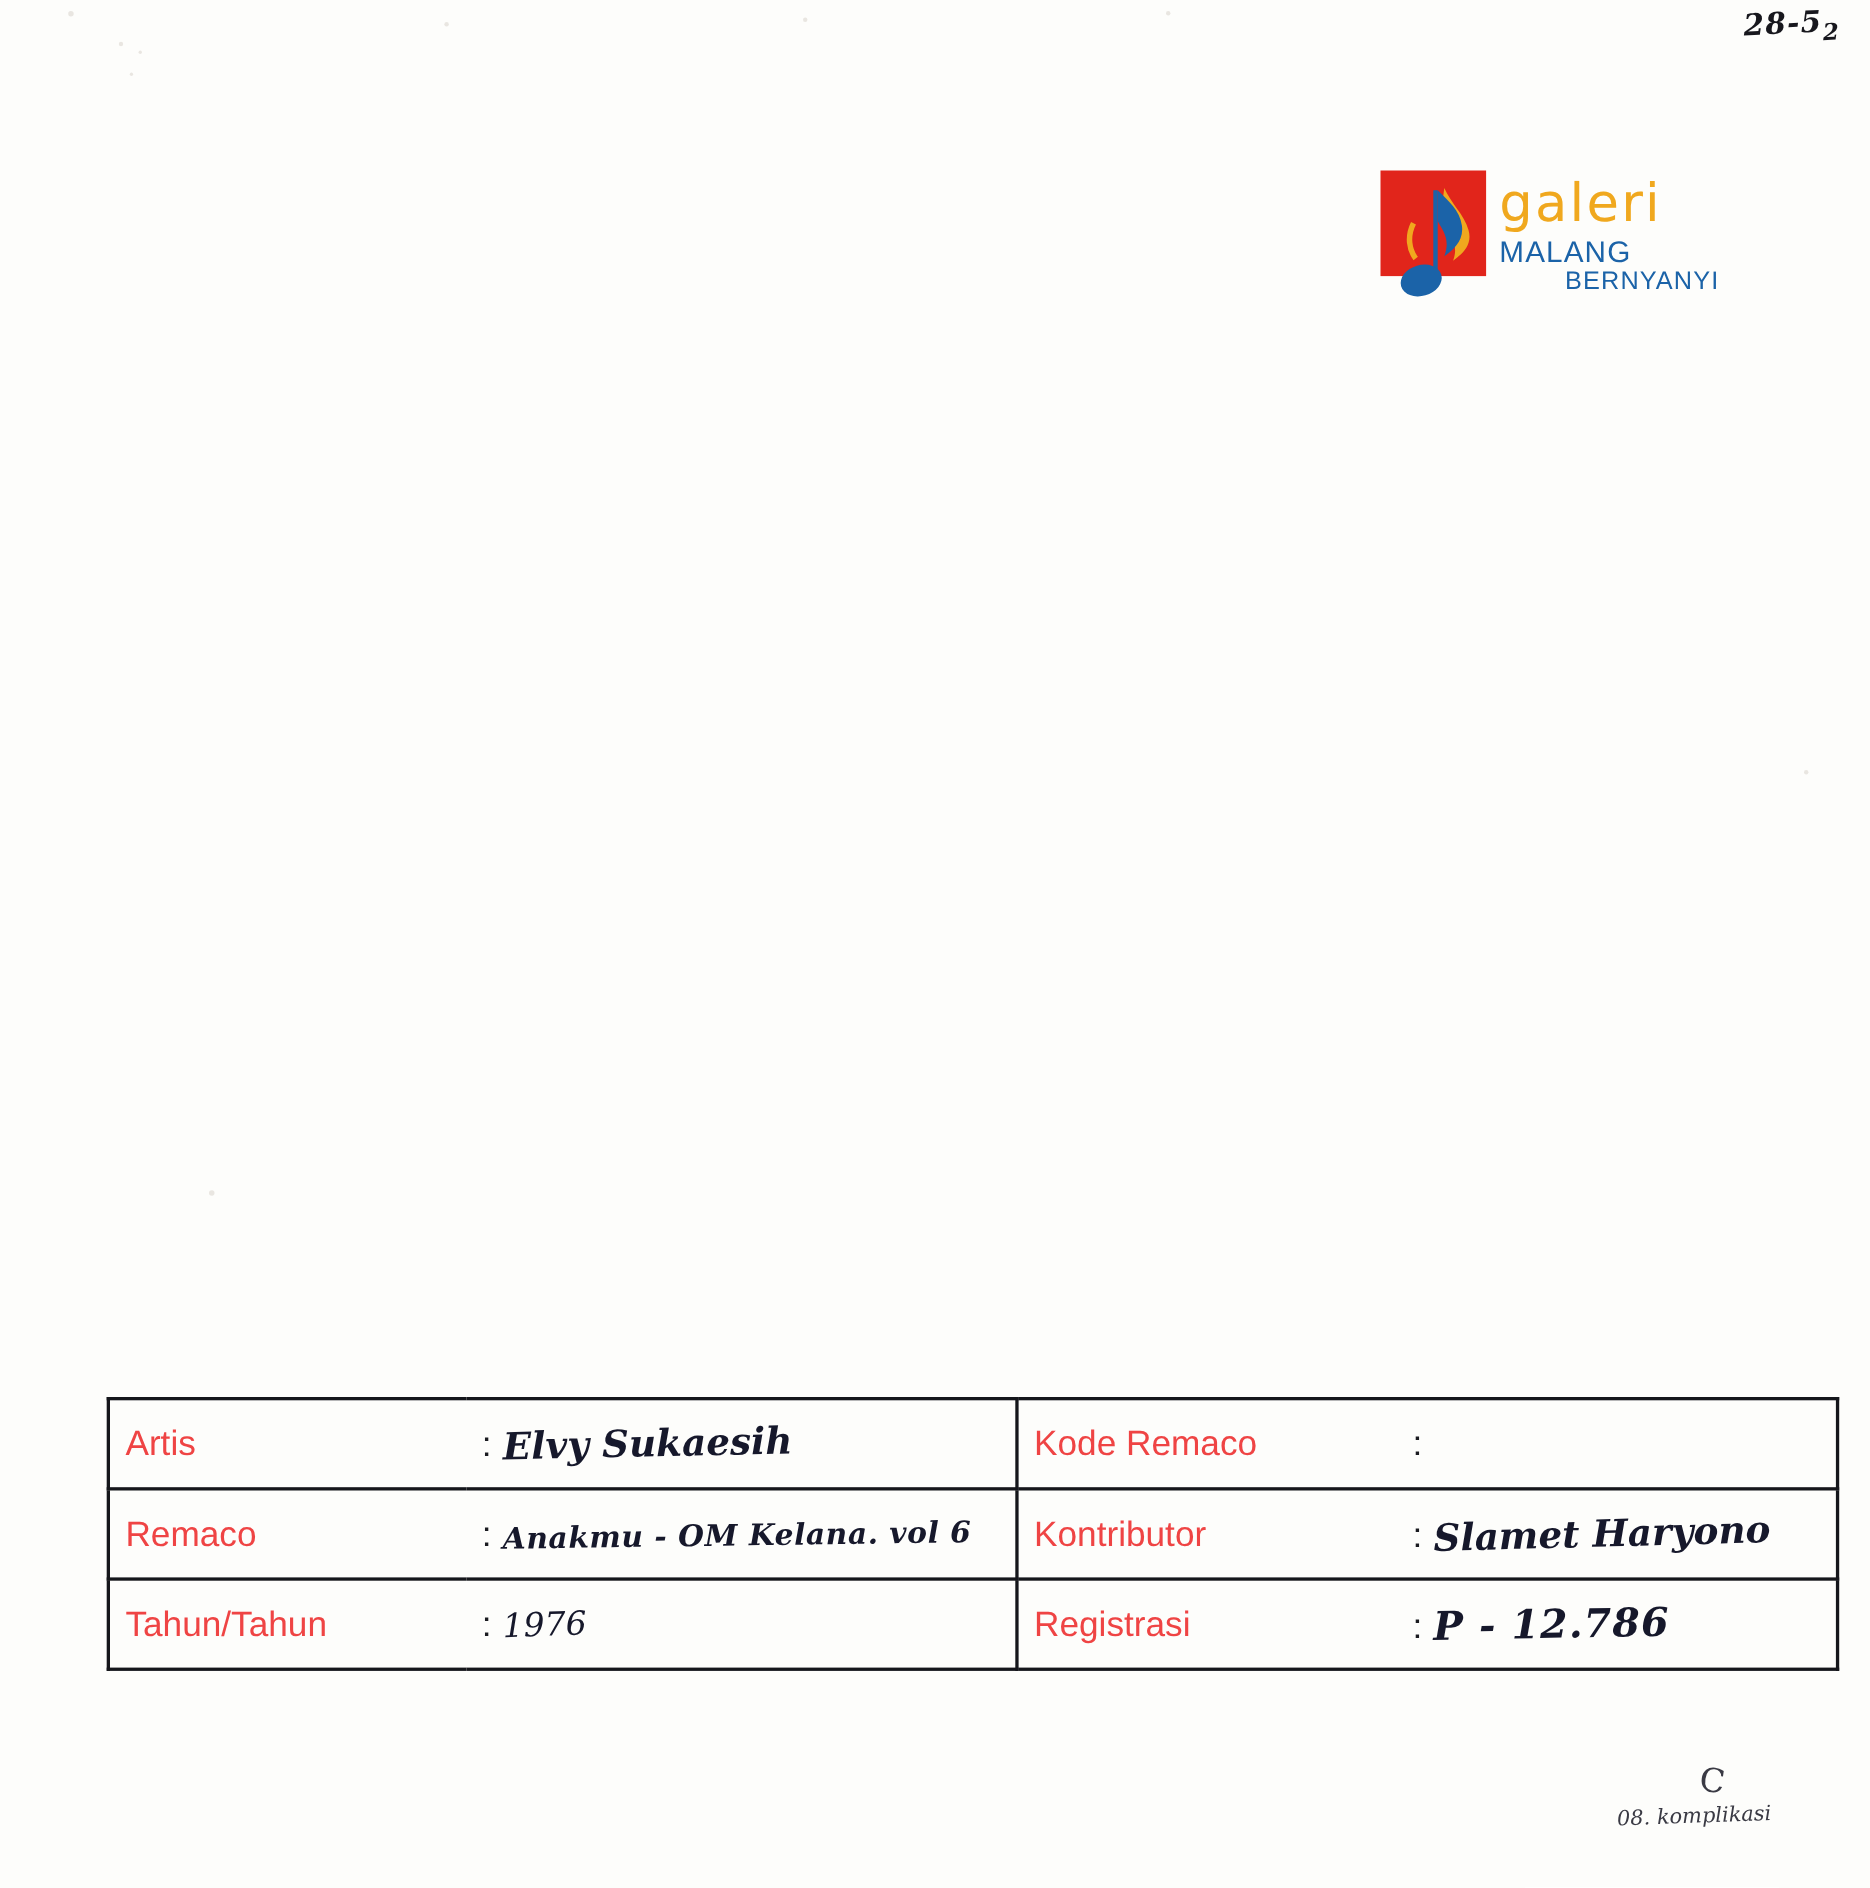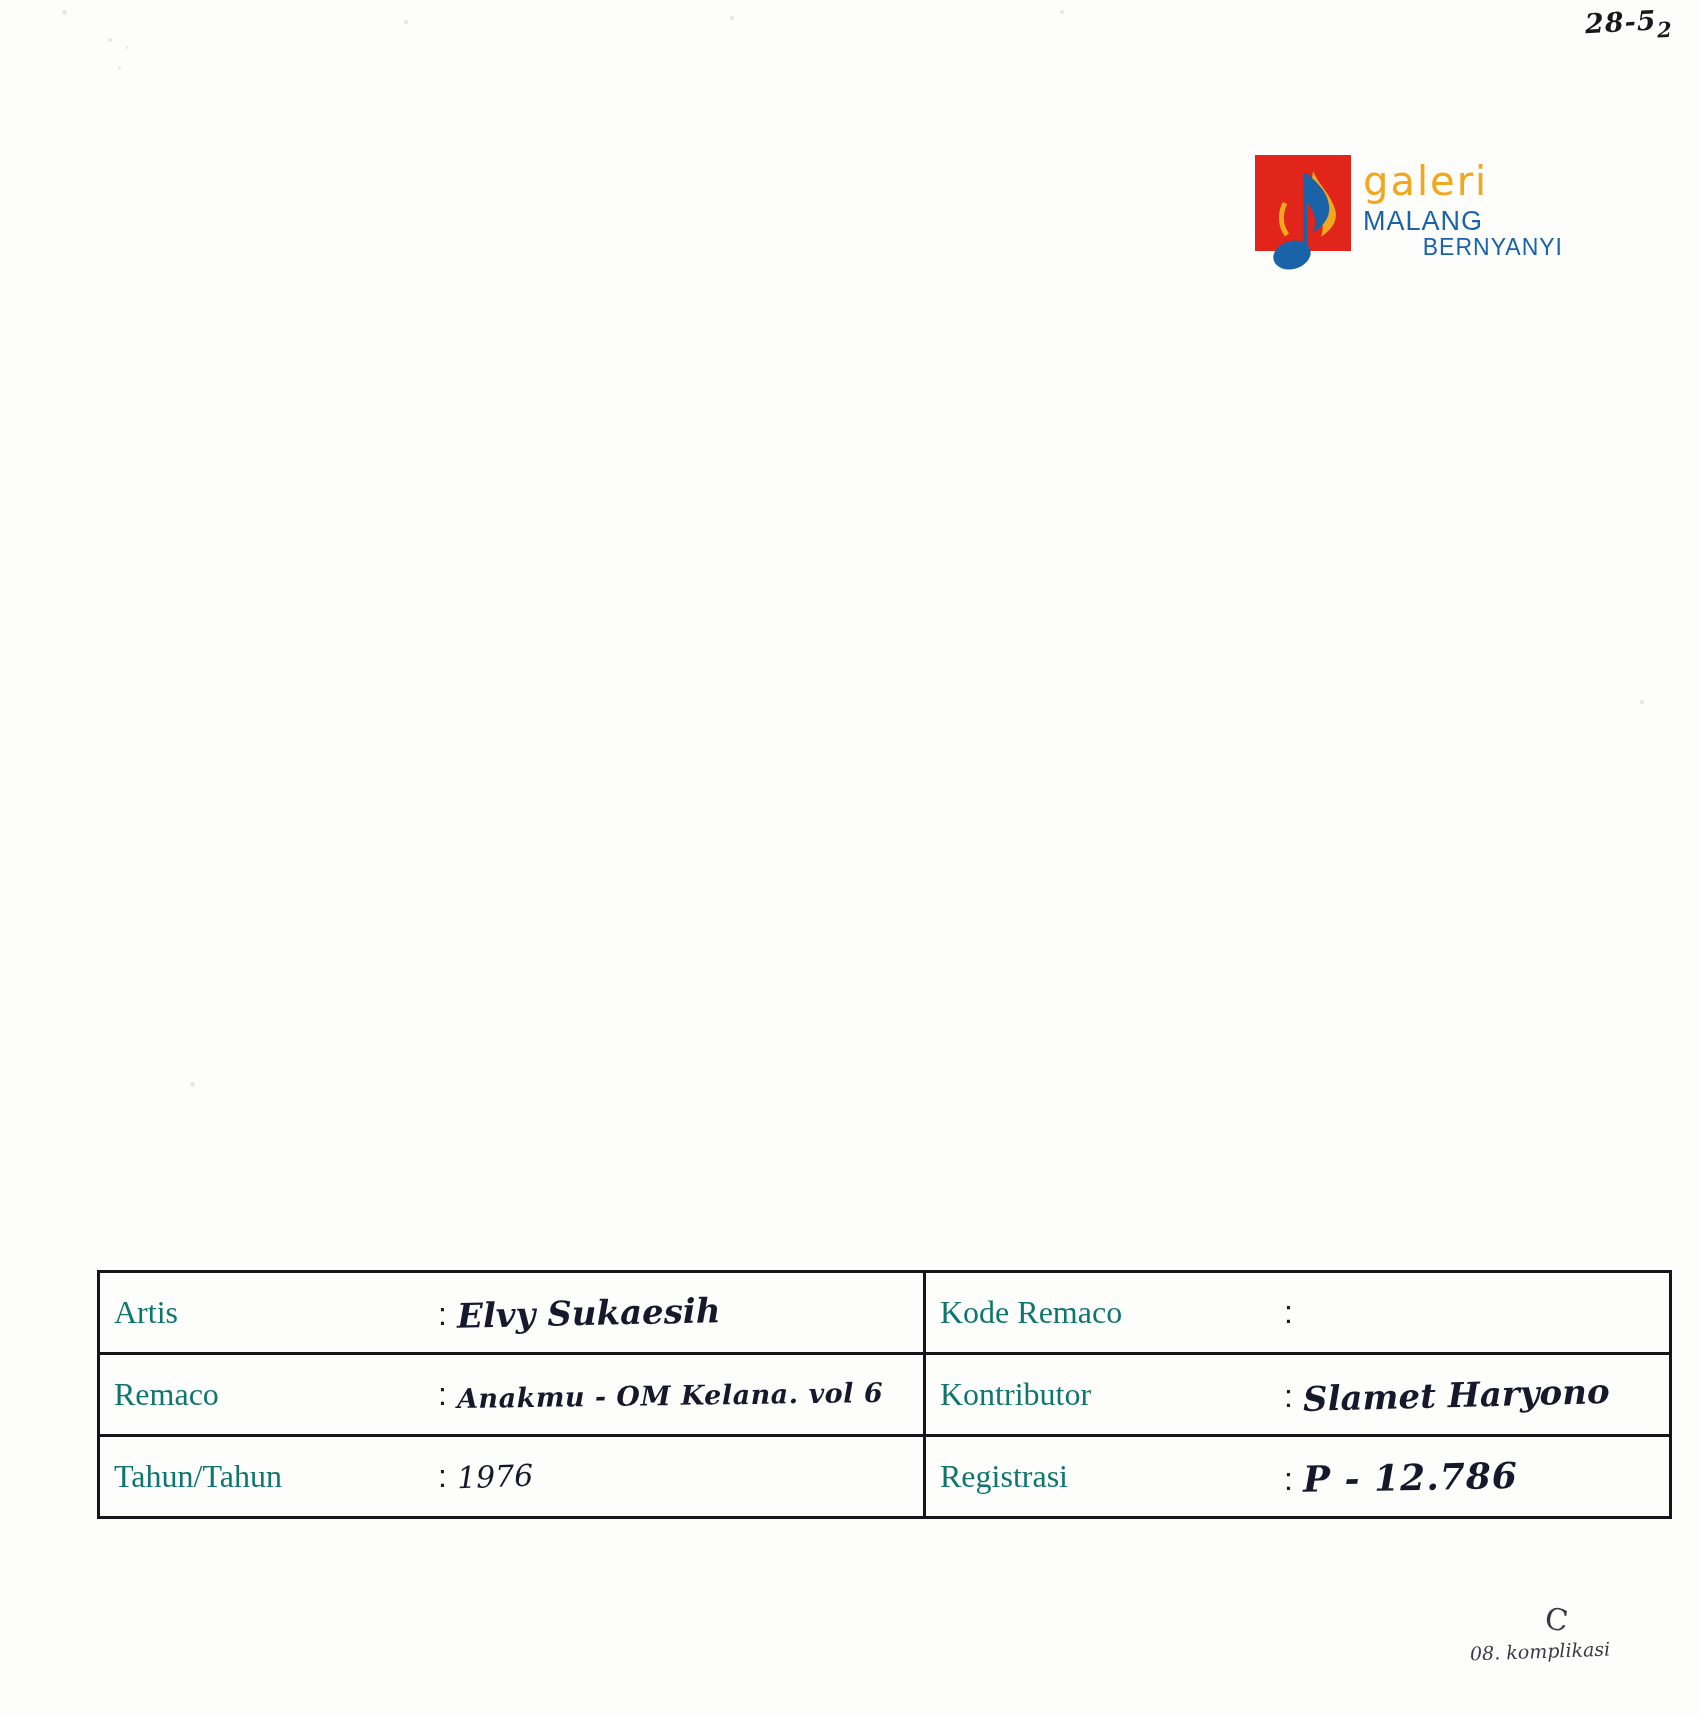--- a/index.html
+++ b/index.html
@@ -70,21 +70,21 @@
     height: 120px;
   }
   .logo-text {
     position: absolute;
     left: 108px;
     top: 6px;
     width: 200px;
   }
   .logo-galeri {
     font-family: "DejaVu Sans", sans-serif;
-    font-size: 40px;
+    font-size: 48px;
     color: #f0a81e;
     letter-spacing: 2px;
     line-height: 1;
     font-weight: 400;
   }
   .logo-malang {
     font-family: "Liberation Sans", sans-serif;
     font-size: 27px;
     color: #1b63a8;
     letter-spacing: 1px;
@@ -109,23 +109,23 @@
     border-collapse: collapse;
     table-layout: fixed;
   }
   .record-table td {
     border: 3px solid #15161b;
     height: 79px;
     padding: 0 0 0 14px;
     vertical-align: middle;
   }
   .lbl {
-    font-family: Liberation Serif, serif;
+    font-family: Liberation Sans, sans-serif;
     font-size: 32px;
-    color: #0f766e;
+    color: #ef4444;
     white-space: nowrap;
   }
   .col-l1 { width: 310px; border-right: none !important; }
   .col-v1 { width: 485px; border-left: none !important; }
   .col-l2 { width: 330px; border-right: none !important; }
   .col-v2 { width: 385px; border-left: none !important; }
 
   .cellrow {
     display: flex;
     align-items: baseline;

